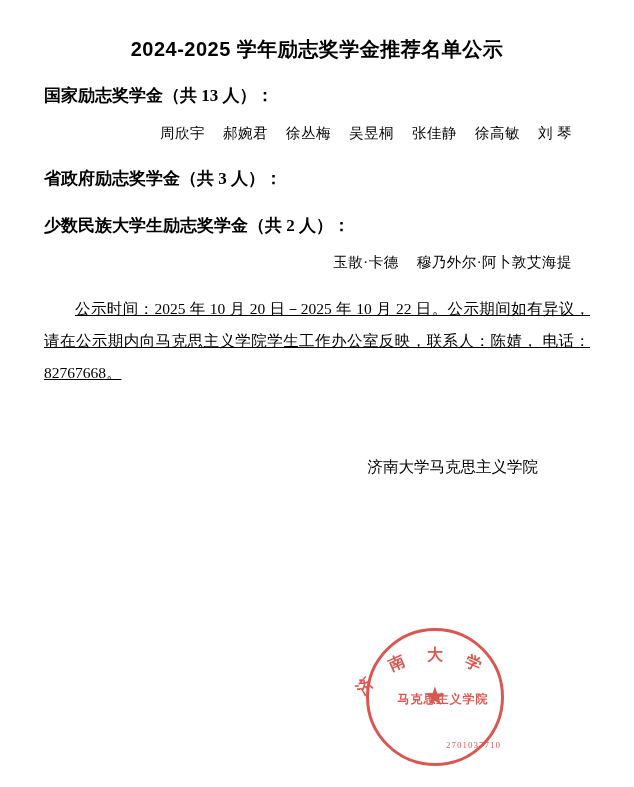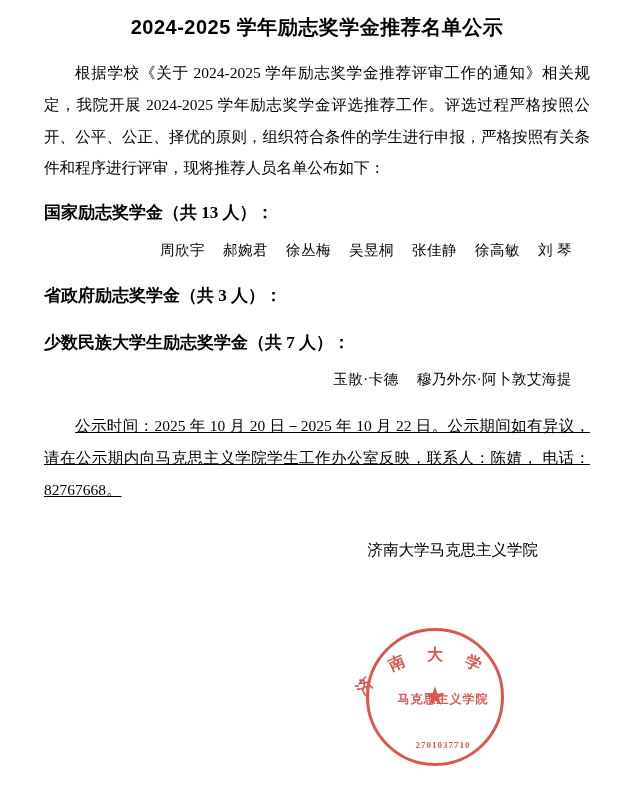--- a/index.html
+++ b/index.html
@@ -12,21 +12,21 @@
     background: #ffffff;
     font-family: "Liberation Serif", "DejaVu Serif", serif;
     color: #000000;
     overflow: hidden;
   }
   .page {
     position: relative;
     width: 634px;
     height: 787px;
     box-sizing: border-box;
-    padding: 6px 44px 0 44px;
+    padding: 28px 44px 0 44px;
   }
   .doc-title {
     text-align: center;
     font-family: "Liberation Sans", "DejaVu Sans", sans-serif;
     font-weight: bold;
     font-size: 20px;
     letter-spacing: 0.5px;
     margin: 8px 0 16px 0;
     color: #000;
   }
@@ -58,21 +58,21 @@
   }
   .name-block {
     margin: 2px 0 6px 0;
     text-align: right;
   }
   .notice {
     margin-top: 14px;
     text-decoration: underline;
   }
   .signature {
-    margin-top: 28px;
+    margin-top: 62px;
     text-align: right;
     font-size: 15.5px;
     line-height: 2.1;
     padding-right: 52px;
     position: relative;
     z-index: 1;
   }
   .sig-line {
     display: block;
   }
@@ -111,60 +111,58 @@
     left: 50%;
     top: 50%;
     font-size: 16px;
     font-weight: bold;
     font-family: "Liberation Serif", serif;
     color: #d3322b;
     transform-origin: 0 52px;
   }
   .seal-bottom {
     position: absolute;
-    left: 8px;
+    left: 0;
     bottom: 13px;
     width: 132px;
-    text-align: center;
+    text-align: right;
     font-size: 9px;
     letter-spacing: 1px;
     color: #d3322b;
-    font-weight: bold;
   }
   .seal-mid {
     position: absolute;
     left: 0;
     top: 60px;
     width: 148px;
     text-align: center;
     font-size: 12px;
     letter-spacing: 1px;
     color: #d3322b;
     font-weight: bold;
   }
 </style>
 </head>
 <body>
 
 <div class="page">
 
   <div class="doc-title">2024-2025 学年励志奖学金推荐名单公示</div>
 
-  <p class="para indent">根据学校《关于 2024-2025 学年励志奖学金推荐评审工作的通知》相关规定，我院开展 2024-2025 学年励志奖学金评选推荐工作。评选过程严格按照公开、公平、公正、择优的原则，组织符合条件的学生进行申报，严格按照有关条件和程序进行评审，现将推荐人员名单公布如下：</p>
 
   <div class="section-head">国家励志奖学金（共 13 人）：</div>
   <div class="name-block">
     <div class="name-line">
       <span class="nm">周欣宇</span><span class="nm">郝婉君</span><span class="nm">徐丛梅</span><span class="nm">吴昱桐</span><span class="nm">张佳静</span><span class="nm">徐高敏</span><span class="nm">刘  琴</span>
     </div>
   </div>
 
   <div class="section-head">省政府励志奖学金（共 3 人）：</div>
 
-  <div class="section-head">少数民族大学生励志奖学金（共 7 人）：</div>
+  <div class="section-head">少数民族大学生励志奖学金（共 2 人）：</div>
   <div class="name-block">
     <div class="name-line">
       <span class="nm">玉散·卡德</span><span class="nm">穆乃外尔·阿卜敦艾海提</span>
     </div>
   </div>
 
   <p class="para indent notice">公示时间：2025 年 10 月 20 日－2025 年 10 月 22 日。公示期间如有异议，请在公示期内向马克思主义学院学生工作办公室反映，联系人：陈婧， 电话：82767668。</p>
 
   <div class="signature">
     <span class="sig-line">济南大学马克思主义学院</span>

